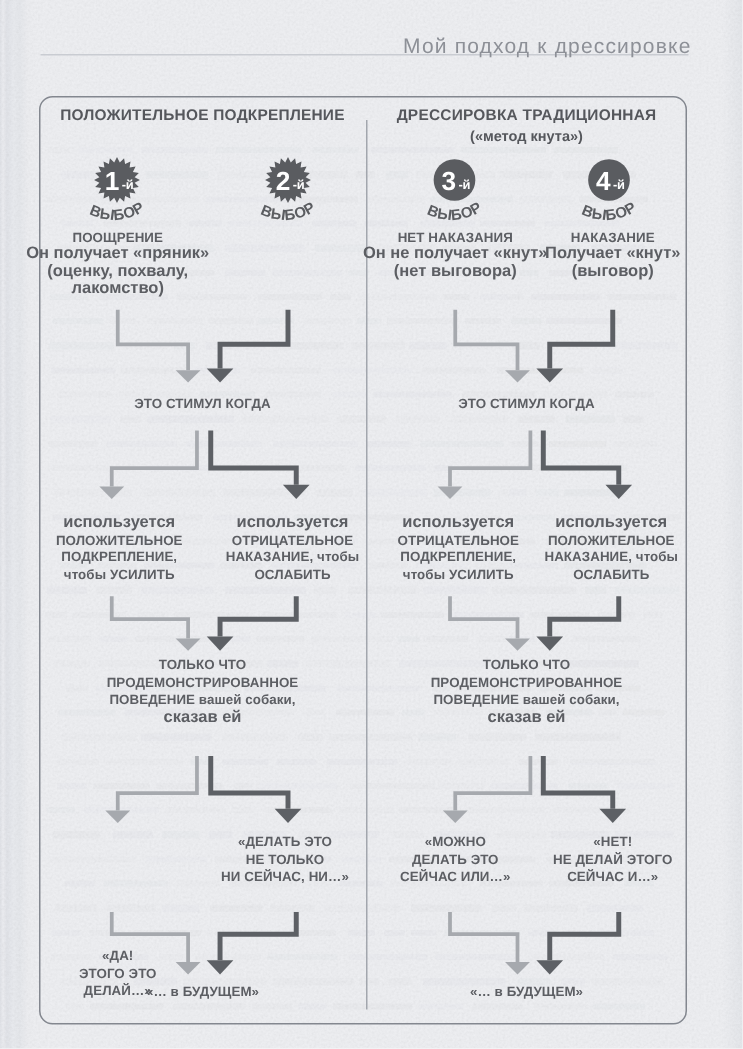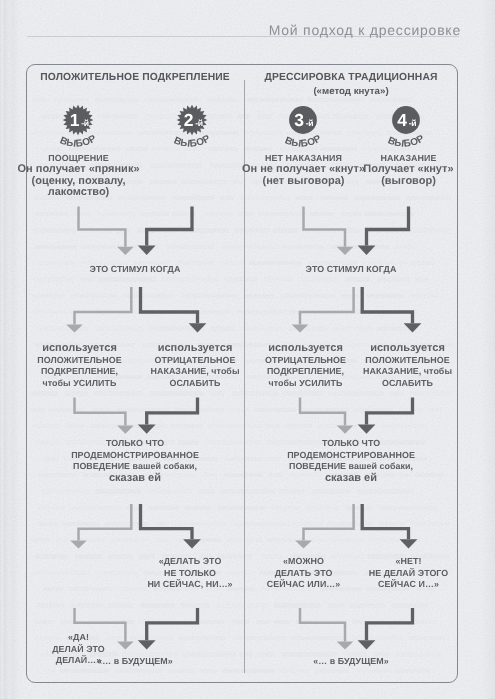--- a/index.html
+++ b/index.html
@@ -559,21 +559,21 @@
         <span class="l cap">ОСЛАБИТЬ</span>
       </div>
       <div class="tb" style="left: 135px; top: 438px;">
         <span class="l cap">ТОЛЬКО ЧТО</span>
         <span class="l cap">ПРОДЕМОНСТРИРОВАННОЕ</span>
         <span class="l cap">ПОВЕДЕНИЕ вашей собаки,</span>
         <span class="l sm">сказав ей</span>
       </div>
       <div class="tb" style="left: 78.5px; top: 588px; margin-top: 44px;">
         <span class="l cap">«ДА!</span>
-        <span class="l cap">ДЕЛАЙ ЭТО</span>
+        <span class="l cap">ЭТОГО ЭТО</span>
         <span class="l cap">ДЕЛАЙ…»</span>
       </div>
       <div class="tb" style="left: 190px; top: 556px;">
         <span class="l cap">«ДЕЛАТЬ ЭТО</span>
         <span class="l cap">НЕ ТОЛЬКО</span>
         <span class="l cap">НИ СЕЙЧАС, НИ…»</span>
       </div>
       <div class="tb" style="left: 135px; top: 656px;">
         <span class="l cap">«… в БУДУЩЕМ»</span>
       </div>

